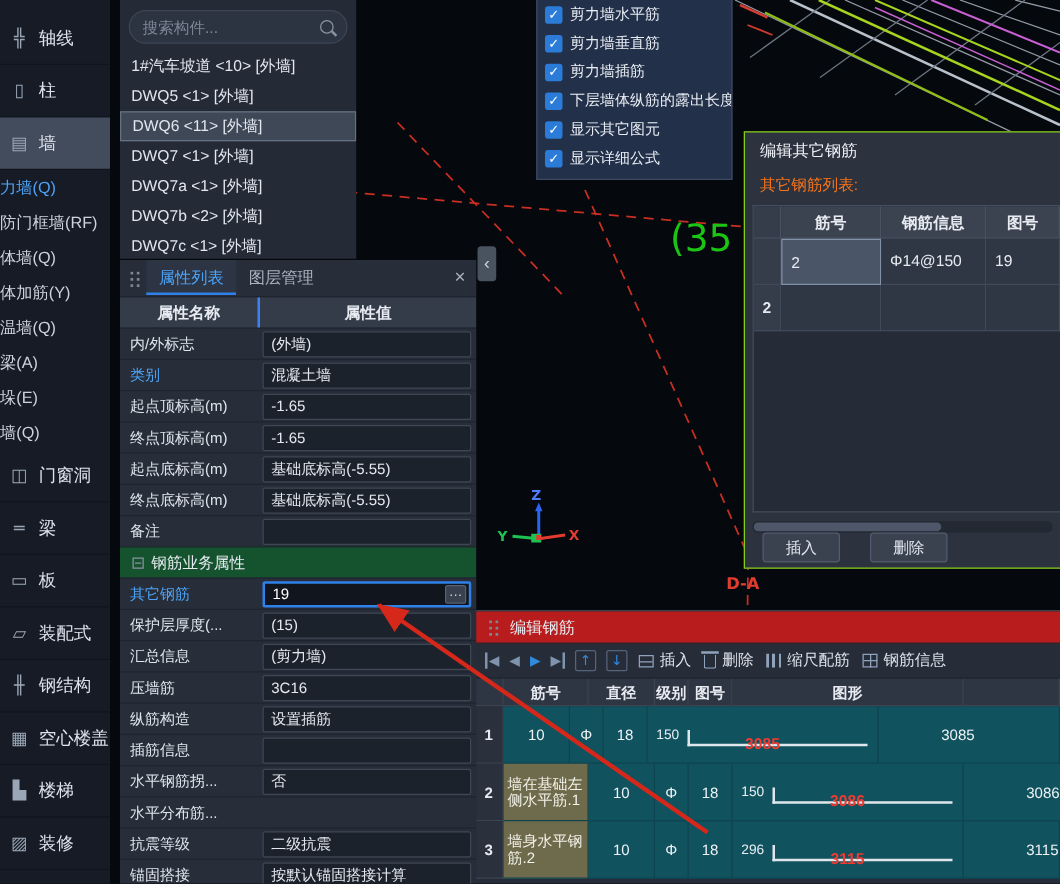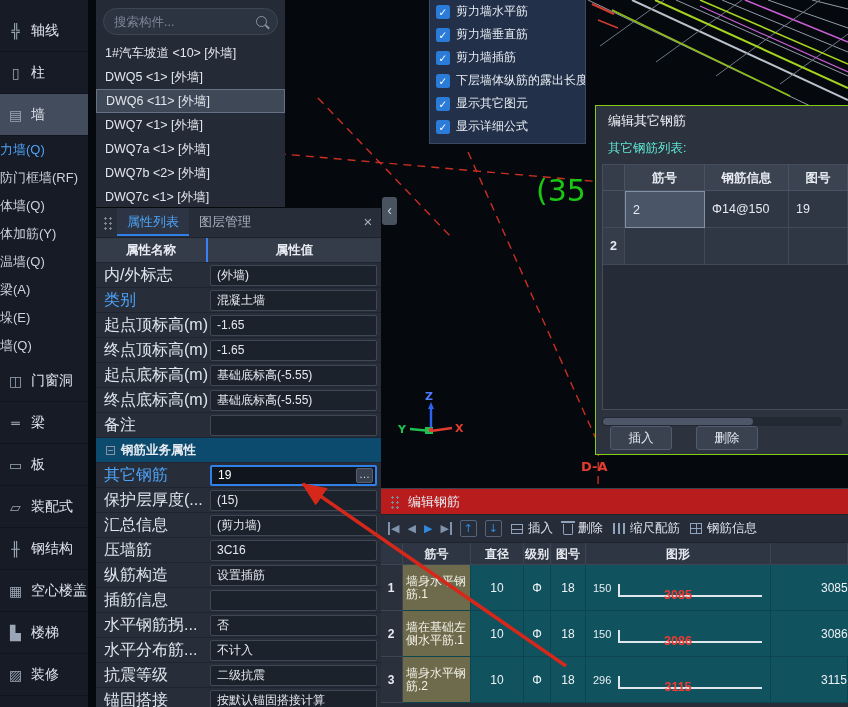--- a/index.html
+++ b/index.html
@@ -36,41 +36,41 @@
   .props-tabs{height:30px;display:flex;align-items:flex-start;background:#272e3a;border-bottom:1px solid #1c212b}
   .grip{width:10px;height:14px;margin:8px 4px 8px 7px;background-image:radial-gradient(#7e8795 1px,transparent 1.4px);background-size:5px 5px;flex:none}
   .tab{padding:0 10px;line-height:28px;font-size:13px;color:#aab2c0;cursor:pointer}
   .tab.active{color:#4da3f8;box-shadow:inset 0 -2px 0 #2f80e8;background:#2d3544}
   .props-close{margin-left:auto;width:26px;line-height:28px;text-align:center;color:#aab2c0;font-size:15px;cursor:pointer}
   .prop-head{display:flex;height:24px;background:#343c4a;font-weight:bold}
   .prop-head>div{line-height:24px;text-align:center;font-size:12.5px}
   .ph-name{width:112px;border-right:2px solid #3b82f6}
   .ph-val{flex:1}
   .prop-row{display:flex;height:25px;border-top:1px solid #1f2530;align-items:center}
-  .pr-name{width:112px;padding-left:8px;font-size:16px;color:#dfe5ec;white-space:nowrap;overflow:hidden;flex:none}
+  .pr-name{width:112px;padding-left:8px;font-size:12px;color:#dfe5ec;white-space:nowrap;overflow:hidden;flex:none}
   .pr-name.hl{color:#4da3f8}
   .pr-val{flex:1;padding:0 4px 0 2px;min-width:0}
   .vbox{height:21px;background:#1c222c;border:1px solid #3f4754;border-radius:2px;padding:0 6px;font-size:12px;line-height:19px;color:#e4e9f0;white-space:nowrap;overflow:hidden}
-  .prop-row.section{background:#0c4a6e;font-weight:bold}
+  .prop-row.section{background:#14532d;font-weight:normal}
   .section-label{padding-left:10px;font-size:12.5px;display:flex;gap:6px;align-items:center}
   .section-box{width:9px;height:9px;border:1px solid #8a93a2;position:relative;flex:none}
   .section-box::after{content:"";position:absolute;left:1px;right:1px;top:3px;height:1px;background:#8a93a2}
   .vbox.focus{border:2px solid #2f80e8;display:flex;align-items:center;padding:0 2px 0 6px;background:#11151d}
   .vbox.focus input{flex:1;background:transparent;border:none;outline:none;color:#fff;font:inherit;min-width:0}
   .more-btn{width:17px;height:15px;background:#39414f;border:1px solid #566076;border-radius:2px;color:#cfd6de;font-size:11px;line-height:11px;text-align:center;flex:none;cursor:pointer}
 
   
   .opts{position:absolute;left:429px;top:-6px;width:157px;height:150px;background:#233049;border:1px solid #3c4961;z-index:13;padding:5px 0 0 6px;overflow:hidden}
   .opt{height:23px;display:flex;align-items:center;gap:6px;font-size:12px;color:#e8edf4;white-space:nowrap}
   .cb{width:14px;height:14px;background:#2b7cd8;border-radius:2.5px;color:#fff;font-size:10.5px;line-height:14px;text-align:center;flex:none;cursor:pointer;font-family:"DejaVu Sans",sans-serif}
 
   
   .dlg{position:absolute;left:595px;top:105px;width:254px;height:350px;background:#2c333f;border:1px solid #84cc16;z-index:14}
   .dlg-title{height:30px;line-height:30px;padding-left:12px;font-size:13px;color:#eef2f7}
-  .dlg-sub{height:24px;line-height:24px;padding-left:12px;font-size:12.5px;color:#5eead4}
+  .dlg-sub{height:24px;line-height:24px;padding-left:12px;font-size:12.5px;color:#f97316}
   .dlg-table{position:absolute;left:6px;right:0;top:58px;bottom:44px;background:#262c37;border:1px solid #454e5d;border-right:none;overflow:hidden}
   .dt-head,.dt-row{display:flex}
   .dt-head>div{height:26px;line-height:26px;background:#3b4351;font-weight:bold;text-align:center;font-size:12.5px;border-right:1px solid #4a5363;border-bottom:1px solid #4a5363}
   .dt-row>div{height:37px;background:#2f3744;border-right:1px solid #414a59;border-bottom:1px solid #414a59;font-size:12.5px;display:flex;align-items:center;padding-left:7px}
   .dt-c0{width:22px;flex:none;justify-content:center;text-align:center;padding-left:0!important;background:#353d4b!important;font-weight:bold}
   .dt-c1{width:80px;flex:none}
   .dt-c2{width:84px;flex:none}
   .dt-c3{flex:1}
   .dt-row .sel{background:#4a5568!important;border:1px solid #8391a6}
   .dlg-scroll{position:absolute;left:6px;right:6px;bottom:28px;height:9px;background:#232933;border-radius:4px}
@@ -354,23 +354,20 @@
       </div>
     </div>
   <div class="prop-row">
       <div class="pr-name">水平钢筋拐...</div>
       <div class="pr-val">
         <div class="vbox">否</div>
       </div>
     </div>
   <div class="prop-row">
       <div class="pr-name">水平分布筋...</div>
-      <div class="pr-val">
-        <div class="vbox">不计入</div>
-      </div>
     </div>
   <div class="prop-row">
       <div class="pr-name">抗震等级</div>
       <div class="pr-val">
         <div class="vbox">二级抗震</div>
       </div>
     </div>
   <div class="prop-row">
       <div class="pr-name">锚固搭接</div>
       <div class="pr-val">
@@ -445,21 +442,20 @@
       <div class="c0"></div>
       <div class="c1">筋号</div>
       <div class="c2">直径(mm)</div>
       <div class="c3">级别</div>
       <div class="c4">图号</div>
       <div class="c5">图形</div>
       <div class="c6"></div>
     </div>
     <div class="rt-row">
       <div class="c0 rt-idx">1</div>
-      <div class="c1 rt-name">墙身水平钢筋.1</div>
       <div class="c2 rt-cell">10</div>
       <div class="c3 rt-cell">Φ</div>
       <div class="c4 rt-cell">18</div>
       <div class="c5 rt-shape">
         <span class="shape-dim">150</span>
         <span class="shape-bend"></span>
         <span class="shape-line"></span>
         <span class="shape-len">3085</span>
       </div>
       <div class="c6 rt-tail">3085</div>

